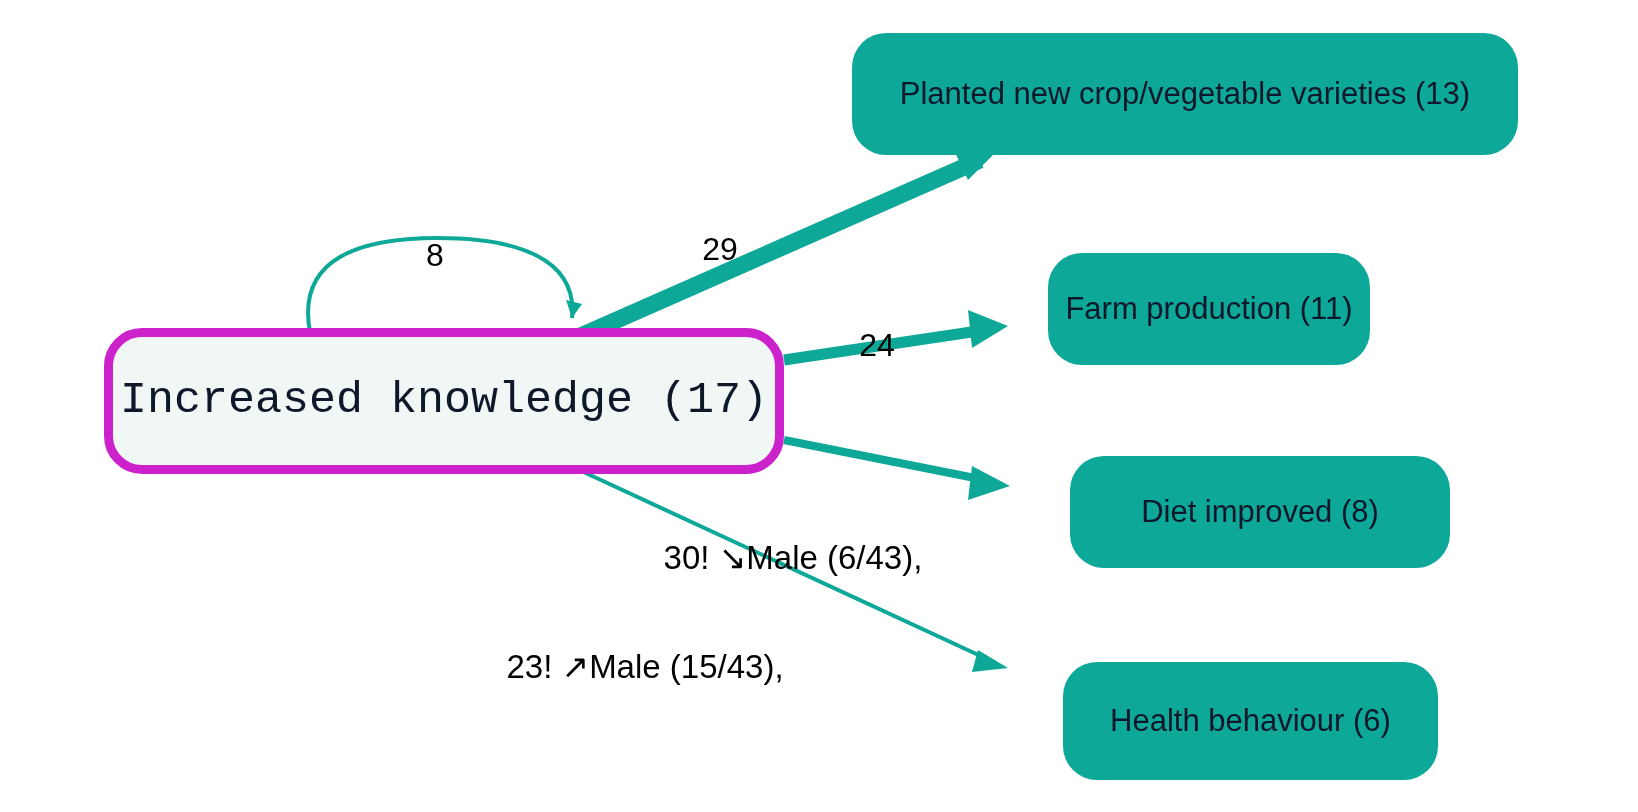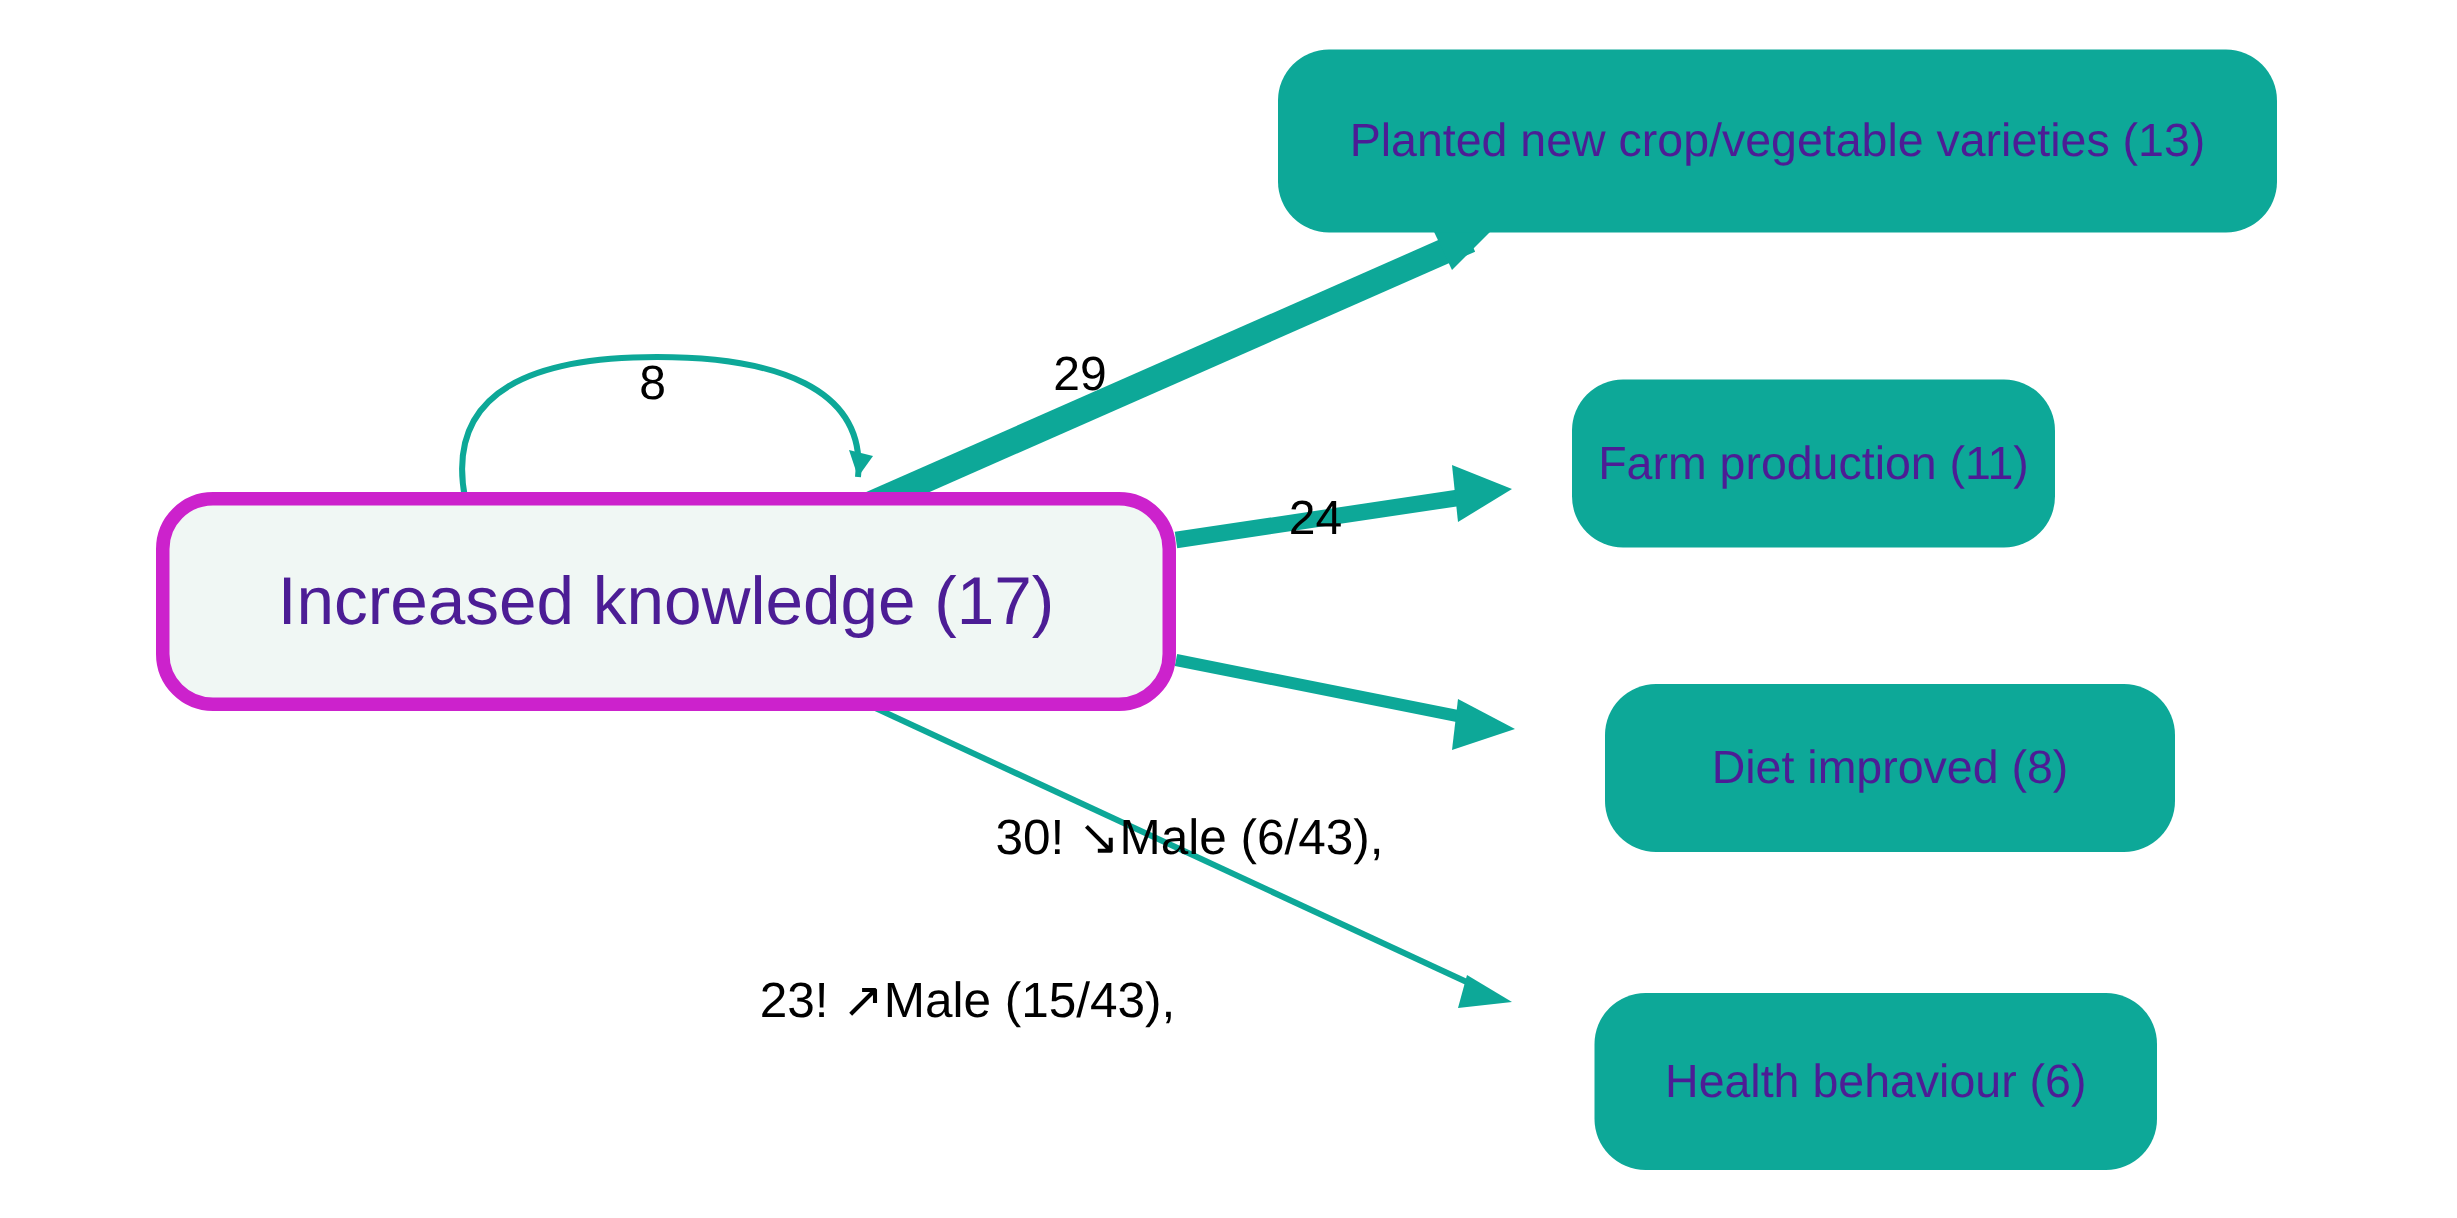--- a/index.html
+++ b/index.html
@@ -25,21 +25,21 @@
     width: 1638px;
     height: 812px;
   }
   .node {
     position: absolute;
     box-sizing: border-box;
     display: flex;
     align-items: center;
     justify-content: center;
     text-align: center;
-    color: #4c1d95;
+    color: #0f172a;
     line-height: 1.15;
     white-space: nowrap;
   }
   .node-outcome {
     background: #0da898;
     border-radius: 34px;
     font-size: 31px;
   }
   .node-source {
     background: #f0f7f4;
@@ -102,21 +102,21 @@
   </div>
 
   <div class="node node-outcome" style="left:1070px; top:456px; width:380px; height:112px;">
     <span>Diet improved (8)</span>
   </div>
 
   <div class="node node-outcome" style="left:1053px; top:662px; width:375px; height:118px;margin-left:10px;">
     <span>Health behaviour (6)</span>
   </div>
 
-  <div class="node node-source" style="left:104px; top:328px; width:680px; height:146px;">
+  <div class="node node-source" style="left:104px; top:328px; width:680px; height:146px;font-family:Liberation Mono, monospace;">
     <span>Increased knowledge (17)</span>
   </div>
 
   <div class="edge-label num" style="left:415px; top:238px; width:40px;">8</div>
 
   <div class="edge-label num" style="left:694px; top:232px; width:52px;">29</div>
 
   <div class="edge-label num" style="left:851px; top:328px; width:52px;">24</div>
 
   <div class="edge-label lbl-center" style="left:648px; top:466px; width:266px;margin-left:12px;">

